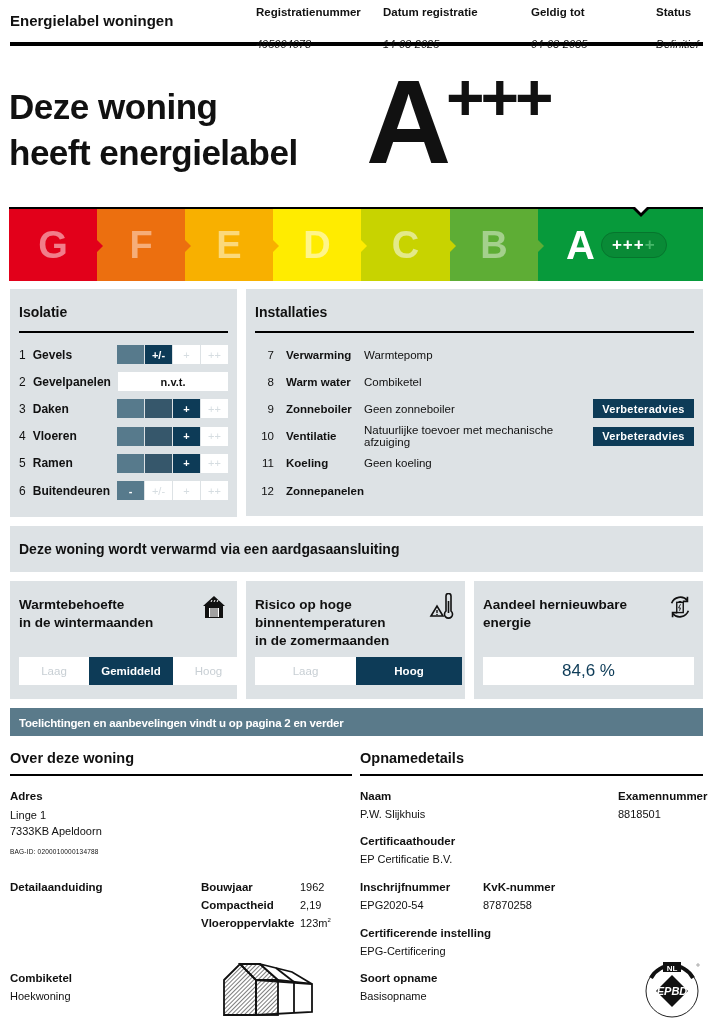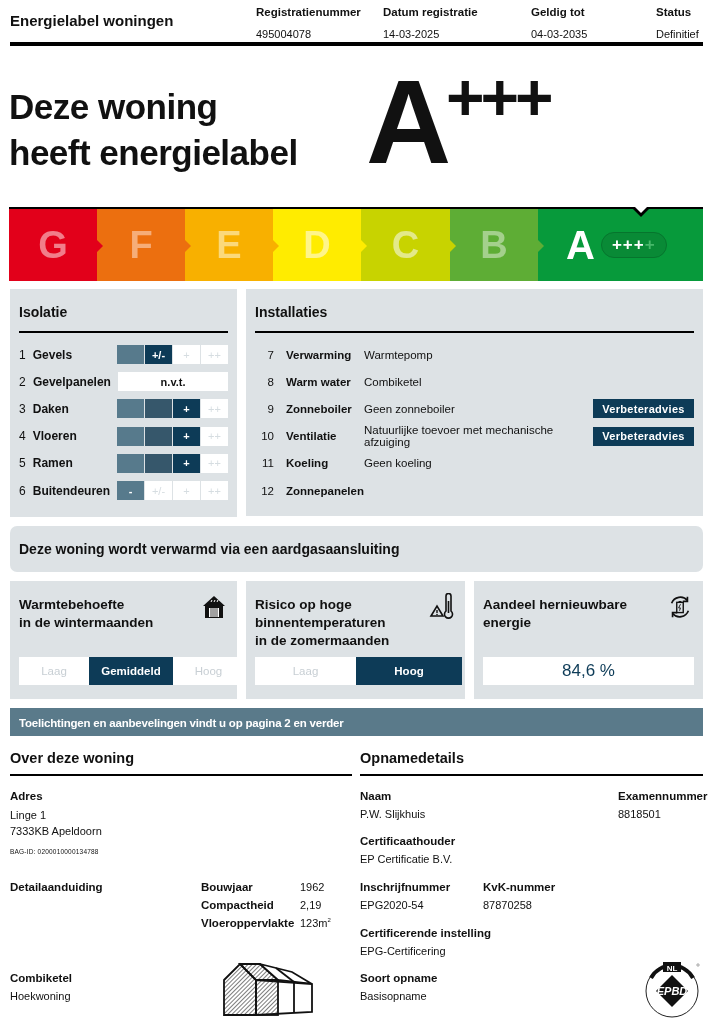--- a/index.html
+++ b/index.html
@@ -4,21 +4,21 @@
 <style>
   * { box-sizing: border-box; margin: 0; padding: 0; }
   html, body { width: 720px; height: 1032px; background: #ffffff; overflow: hidden; }
   body { font-family: "Liberation Sans", sans-serif; color: #111; position: relative; }
 
   
   .hdr { position: absolute; left: 10px; top: 0; width: 693px; height: 46px; border-bottom: 4px solid #000; }
   .hdr-title { position: absolute; left: 0; top: 12px; font-size: 15px; font-weight: bold; }
   .hdr-col { position: absolute; top: 6px; font-size: 11px; }
   .hdr-col .lbl { font-weight: bold; font-size: 11.5px; }
-  .hdr-col .val { margin-top: 10px; }
+  .hdr-col .val { margin-top: 20px; font-style: italic; }
 
   
   .hero-text { position: absolute; left: 9px; top: 84px; font-size: 35px; font-weight: bold; line-height: 46px; letter-spacing: -0.5px; }
   .hero-label { position: absolute; left: 366px; top: 70px; font-size: 118px; font-weight: bold; line-height: 104px; }
   .hero-sup { position: absolute; left: 446px; top: 62px; font-size: 66px; font-weight: bold; line-height: 70px; letter-spacing: -4px; }
 
   
   .ebar { position: absolute; left: 9px; top: 207px; width: 694px; height: 74px; border-top: 2px solid #000; display: flex; }
   .seg { position: relative; height: 72px; display: flex; align-items: center; justify-content: center; font-size: 38px; font-weight: bold; }
   .seg .arrow { position: absolute; right: -6px; top: 30px; width: 0; height: 0; border-top: 7px solid transparent; border-bottom: 7px solid transparent; z-index: 2; }
@@ -54,21 +54,21 @@
   .nvt { width: 111px; height: 19px; background: #fff; font-size: 11px; font-weight: bold; display: flex; align-items: center; justify-content: center; }
 
   .inst { left: 246px; top: 289px; width: 457px; height: 227px; padding: 15px 9px 0 9px; }
   .inst .rule { margin-top: 11px; margin-bottom: 8px; margin-right: 0; }
   .inst-row { display: flex; align-items: center; height: 27.2px; font-size: 11.5px; }
   .inst-row .num { width: 19px; text-align: right; margin-right: 12px; }
   .inst-row .name { width: 78px; font-weight: bold; }
   .inst-row .val { flex: 1; }
   .advbtn { background: #0d3b57; color: #fff; font-size: 11px; font-weight: bold; width: 101px; height: 19px; display: flex; align-items: center; justify-content: center; letter-spacing: 0.3px; }
 
-  .gas { left: 10px; top: 526px; width: 693px; height: 46px; padding: 15px 9px; font-size: 14px; font-weight: bold; border-radius: 7px; }
+  .gas { left: 10px; top: 526px; width: 693px; height: 46px; padding: 15px 9px; font-size: 14px; font-weight: bold; }
 
   .card { top: 581px; height: 118px; padding: 15px 9px 0 9px; }
   .card h3 { font-size: 13.5px; font-weight: bold; line-height: 18px; }
   .card .icon { position: absolute; right: 10px; top: 12px; width: 26px; height: 28px; }
   .c1 { left: 10px; width: 227px; }
   .c2 { left: 246px; width: 219px; }
   .c3 { left: 474px; width: 229px; }
   .seg3 { position: absolute; left: 9px; bottom: 14px; display: flex; height: 28px; }
   .seg3 div { display: flex; align-items: center; justify-content: center; font-size: 11.5px; }
   .s-off { background: #fff; color: #c8cfd4; }

